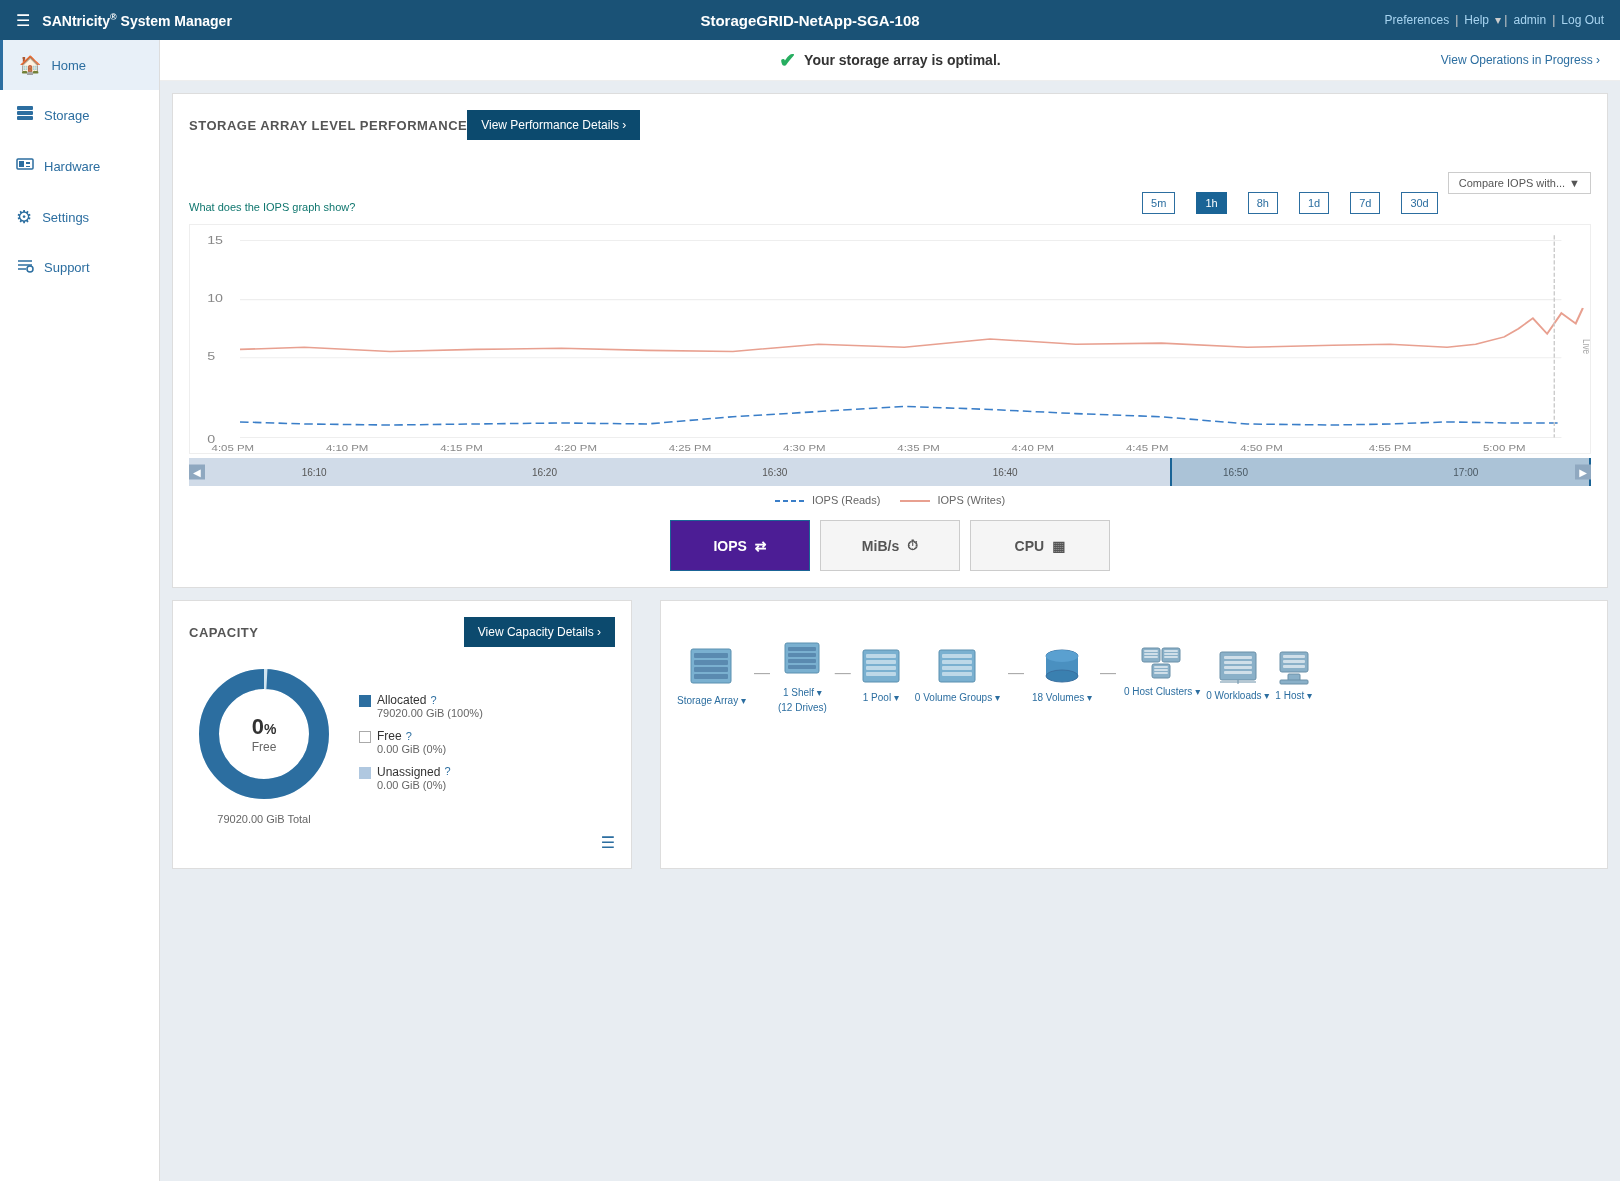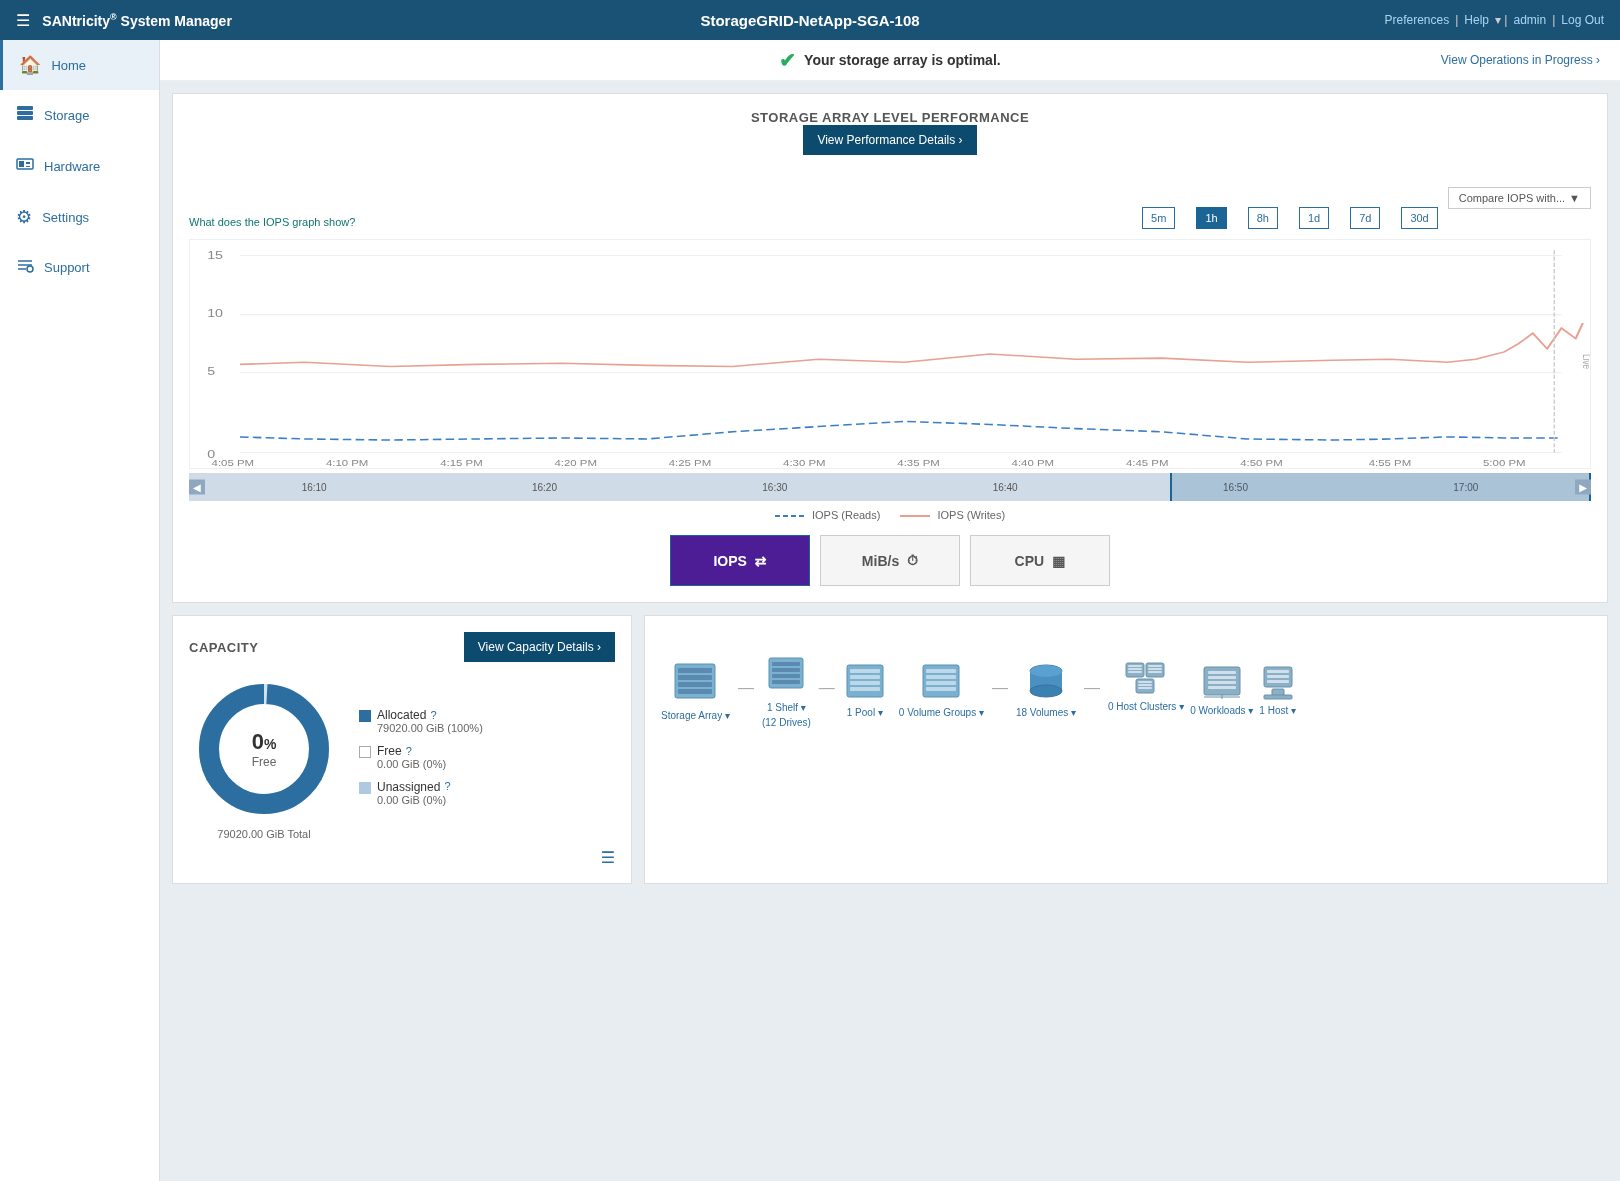--- a/index.html
+++ b/index.html
@@ -66,21 +66,21 @@
     .status-bar .view-ops { position: absolute; right: 20px; color: #2c6ea0; font-size: 12px; cursor: pointer; }
     .check-icon { color: #27ae60; font-size: 20px; }
 
     
     .perf-section {
       background: white;
       margin: 12px;
       padding: 16px;
       border: 1px solid #ddd;
     }
-    .section-header { display: flex; align-items: center; justify-content: flex-start; margin-bottom: 12px; flex-direction: column; }
+    .section-header { display: flex; align-items: center; justify-content: flex-start; margin-bottom: 12px; }
     .section-title { font-size: 13px; font-weight: bold; color: #555; letter-spacing: 0.5px; }
     .btn-blue {
       background: #0c4a6e;
       color: white;
       border: none;
       padding: 8px 14px;
       font-size: 12px;
       cursor: pointer;
       display: flex;
       align-items: center;
@@ -173,21 +173,21 @@
       font-weight: bold;
       display: flex;
       align-items: center;
       gap: 8px;
       min-width: 140px;
       justify-content: center;
     }
     .metric-btn.active { background: #4c1d95; color: white; border-color: #1a6496; }
 
     
-    .bottom-panels { display: flex; gap: 12px; margin: 0 12px 12px 12px; }
+    .bottom-panels { display: flex; gap: 28px; margin: 0 12px 12px 12px; }
 
     
     .capacity-section {
       background: white;
       padding: 16px;
       border: 1px solid #ddd;
       flex: 1;
       max-width: 460px;
     }
     .capacity-content { display: flex; gap: 20px; align-items: center; }

